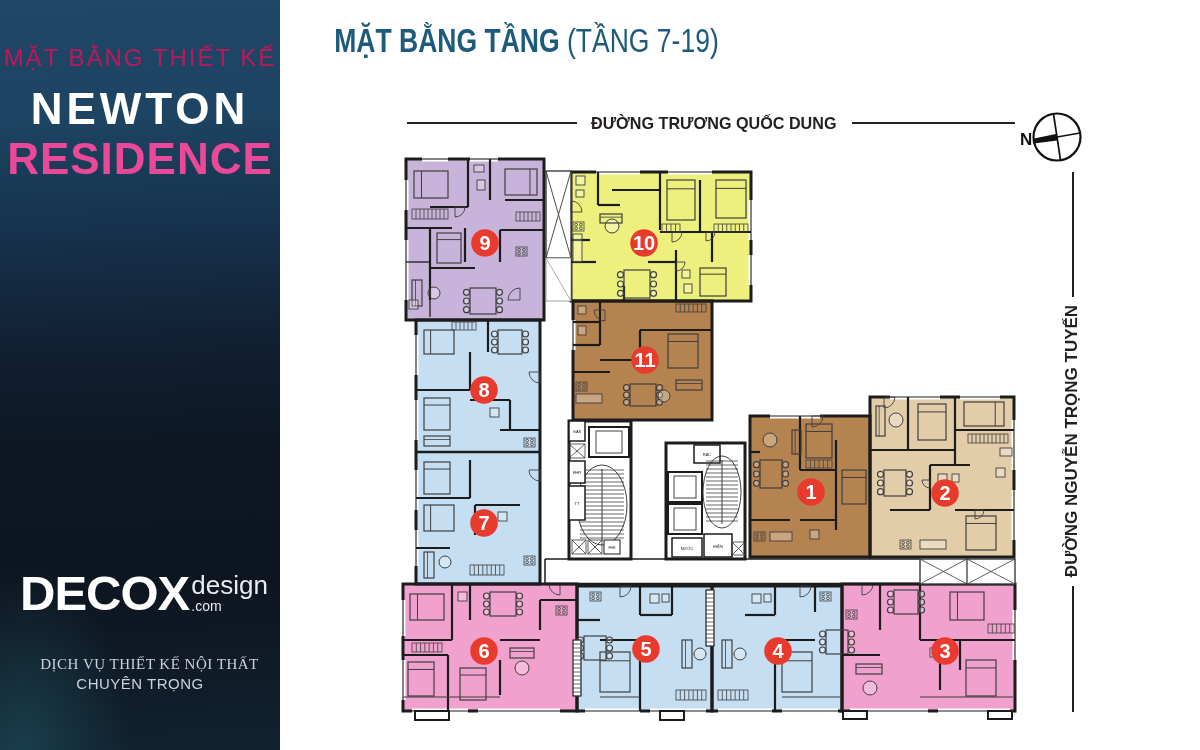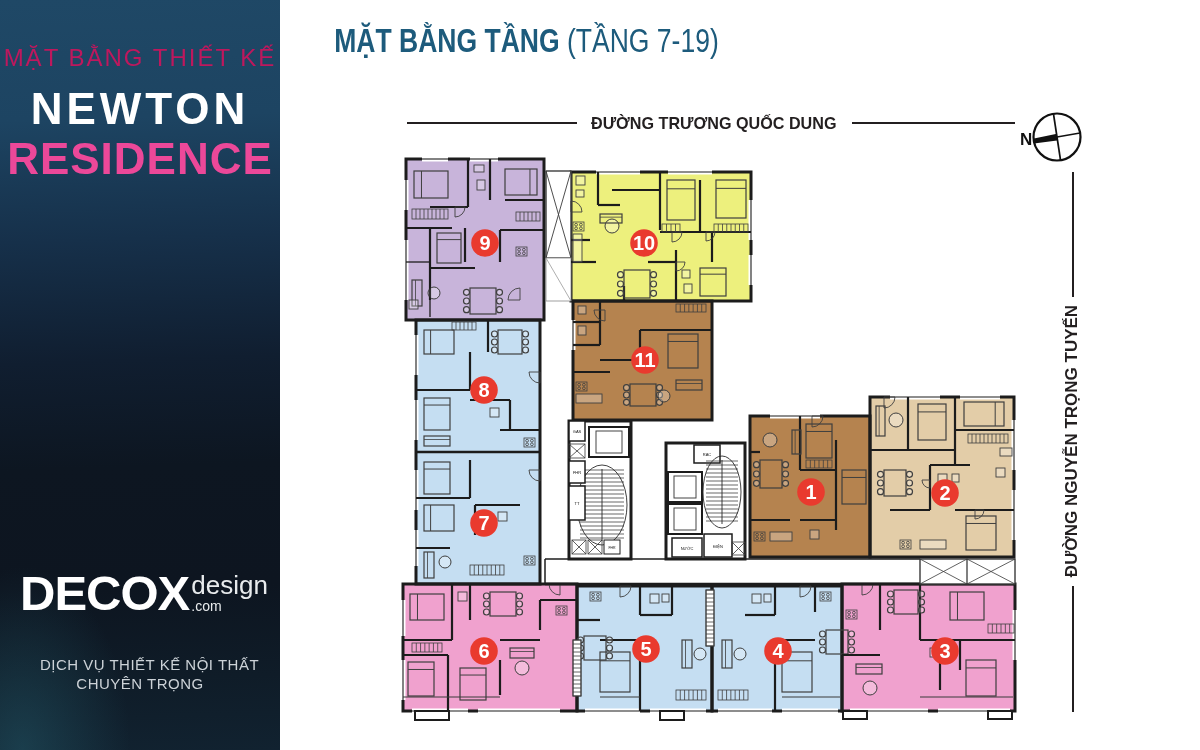--- a/index.html
+++ b/index.html
@@ -8,21 +8,21 @@
 <div class="abs" style="left:0;top:0;width:280px;height:750px;background:radial-gradient(55% 35% at 8% 100%, rgba(38,96,112,0.45), rgba(38,96,112,0) 70%),linear-gradient(178deg,#1f4866 0%,#1d4462 16%,#16304a 32%,#101e30 48%,#0d1621 62%,#0d1520 78%,#0f1c28 90%,#112230 100%);"></div>
 
 <div class="abs" style="left:0;top:44px;width:280px;text-align:center;color:#be185d;font-size:24px;letter-spacing:2px;">MẶT BẰNG THIẾT KẾ</div>
 
 <div class="abs" style="left:0;top:84px;width:280px;text-align:center;color:#ffffff;font-size:44px;font-weight:bold;letter-spacing:4px;">NEWTON</div>
 
 <div class="abs" style="left:0;top:134px;width:280px;text-align:center;color:#ec4899;font-size:44px;font-weight:bold;letter-spacing:1px;">RESIDENCE</div>
 
 <div class="abs" style="left:20px;top:569px;width:260px;white-space:nowrap;line-height:1;"><span style="color:#fff;font-size:49px;font-weight:900;letter-spacing:-1px;vertical-align:top;">DECOX</span><span style="display:inline-block;vertical-align:top;margin-left:2px;margin-top:3px;line-height:1;"><span style="color:#e8ebed;font-size:26px;display:block;">design</span><span style="color:#e8ebed;font-size:14px;display:block;margin-top:1px;">.com</span></span></div>
 
-<div class="abs" style="left:0;top:656px;width:299px;text-align:center;color:#ccd2d7;font-size:15px;letter-spacing:0.5px;">DỊCH VỤ THIẾT KẾ NỘI THẤT</div>
+<div class="abs" style="left:0;top:656px;width:299px;text-align:center;color:#ccd2d7;font-size:15px;letter-spacing:0.5px;font-family:Liberation Serif, serif;">DỊCH VỤ THIẾT KẾ NỘI THẤT</div>
 
 <div class="abs" style="left:0;top:675px;width:280px;text-align:center;color:#ccd2d7;font-size:15px;letter-spacing:0.5px;">CHUYÊN TRỌNG</div>
 
 <div class="abs" style="left:280px;top:21px;width:920px;text-align:left;color:#1d5b7c;font-size:34px;"><span style="display:inline-block;transform:scaleX(0.78);white-space:nowrap;"><span style="font-weight:bold;">MẶT BẰNG TẦNG</span> (TẦNG 7-19)</span></div>
 
 <div class="abs" style="left:591px;top:114px;white-space:nowrap;color:#231f20;font-size:17px;font-weight:bold;transform:scaleX(0.95);transform-origin:left center;">ĐƯỜNG TRƯƠNG QUỐC DUNG</div>
 
 <div class="abs" style="left:407px;top:122px;width:170px;height:2px;background:#231f20;"></div>
 
 <div class="abs" style="left:852px;top:122px;width:163px;height:2px;background:#231f20;"></div>

